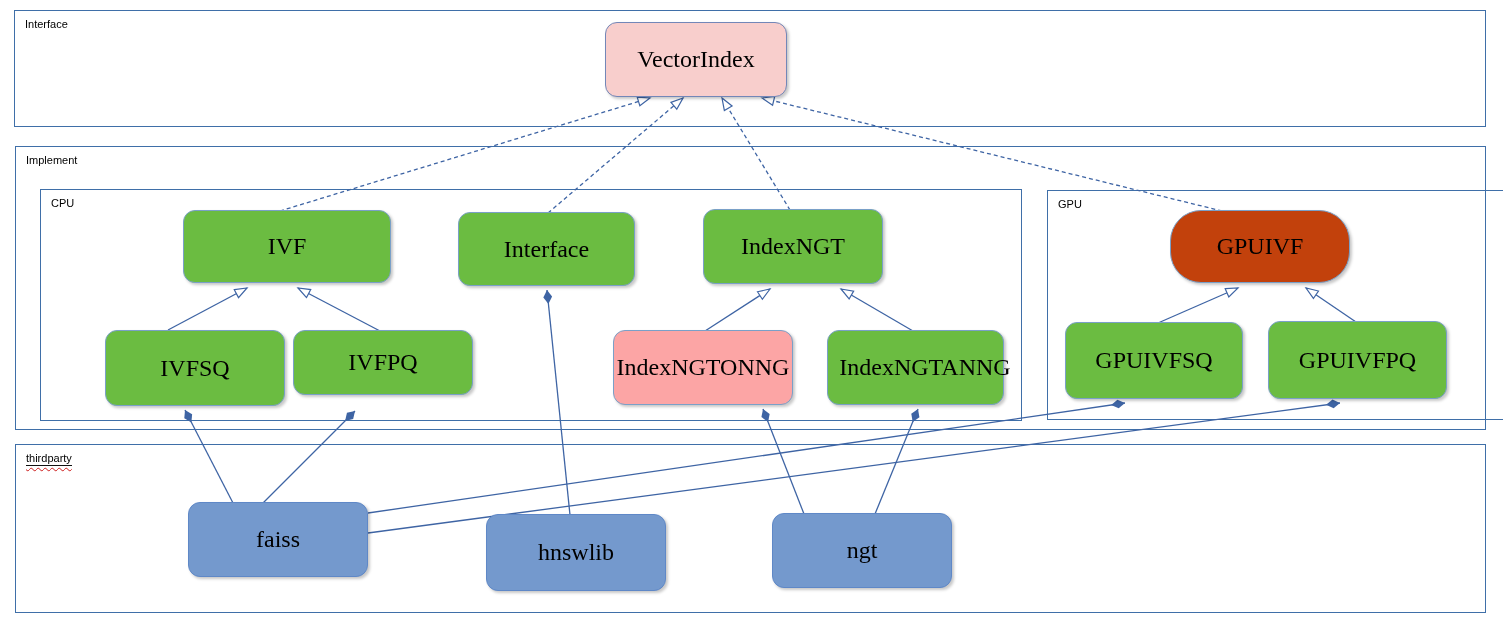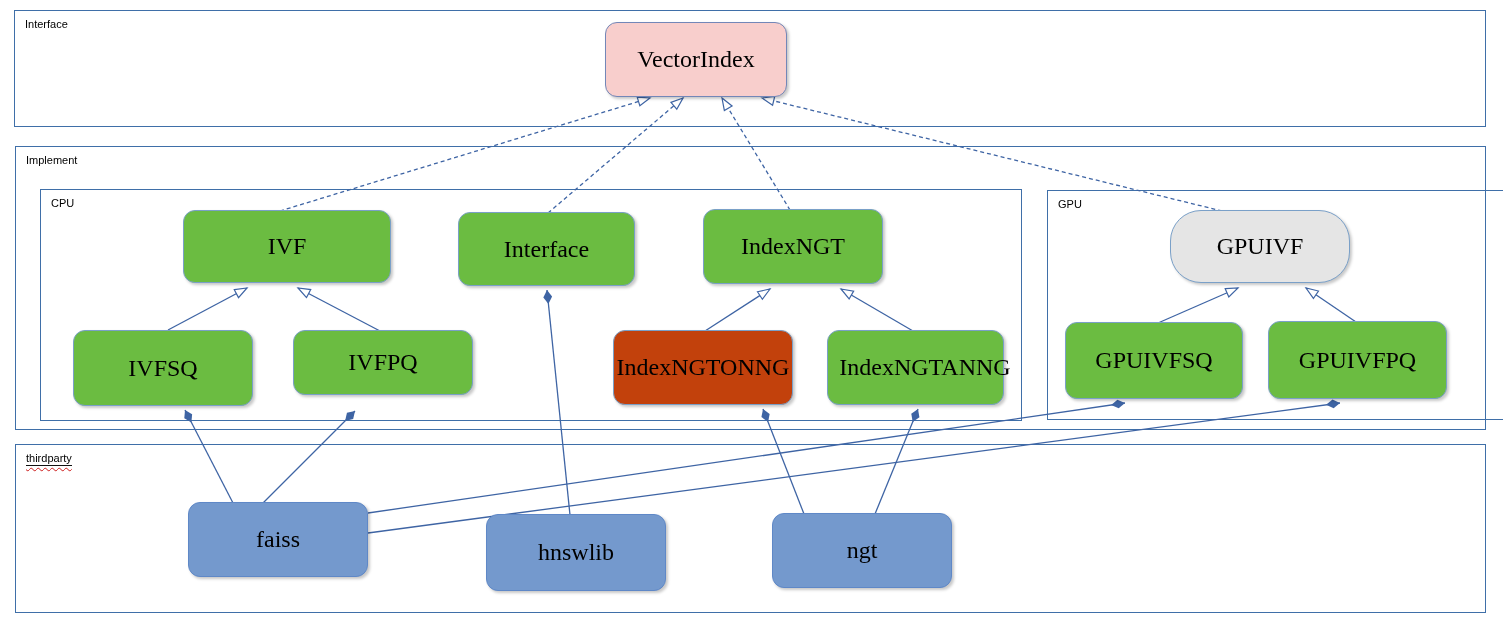--- a/index.html
+++ b/index.html
@@ -102,33 +102,33 @@
   </div>
   <div class="node" id="n-ivf" style="background: rgb(107, 188, 65); border-color: rgb(122, 160, 200);">
     <span>IVF</span>
   </div>
   <div class="node" id="n-indexhnsw" style="background: rgb(107, 188, 65); border-color: rgb(122, 160, 200);">
     <span>Interface</span>
   </div>
   <div class="node" id="n-indexngt" style="background: rgb(107, 188, 65); border-color: rgb(122, 160, 200);">
     <span>IndexNGT</span>
   </div>
-  <div class="node" id="n-ivfsq" style="background: rgb(107, 188, 65); border-color: rgb(122, 160, 200);">
+  <div class="node" id="n-ivfsq" style="background: rgb(107, 188, 65); border-color: rgb(122, 160, 200); margin-left: 32px;">
     <span>IVFSQ</span>
   </div>
   <div class="node" id="n-ivfpq" style="background: rgb(107, 188, 65); border-color: rgb(122, 160, 200);">
     <span>IVFPQ</span>
   </div>
-  <div class="node" id="n-indexngtonng" style="background: #c2410c; border-color: rgb(122, 160, 200);">
+  <div class="node" id="n-indexngtonng" style="background: #fca5a5; border-color: rgb(122, 160, 200);">
     <span>IndexNGTONNG</span>
   </div>
   <div class="node" id="n-indexngtanng" style="background: rgb(107, 188, 65); border-color: rgb(122, 160, 200);">
     <span>IndexNGTANNG</span>
   </div>
-  <div class="node" id="n-gpuivf" style="background: #e5e5e5; border-color: rgb(122, 160, 200); border-radius: 31px;">
+  <div class="node" id="n-gpuivf" style="background: #c2410c; border-color: rgb(122, 160, 200); border-radius: 31px;">
     <span>GPUIVF</span>
   </div>
   <div class="node" id="n-gpuivfsq" style="background: rgb(107, 188, 65); border-color: rgb(122, 160, 200);">
     <span>GPUIVFSQ</span>
   </div>
   <div class="node" id="n-gpuivfpq" style="background: rgb(107, 188, 65); border-color: rgb(122, 160, 200);">
     <span>GPUIVFPQ</span>
   </div>
   <div class="node" id="n-faiss" style="background: rgb(116, 153, 205); border-color: rgb(95, 136, 199);">
     <span>faiss</span>

